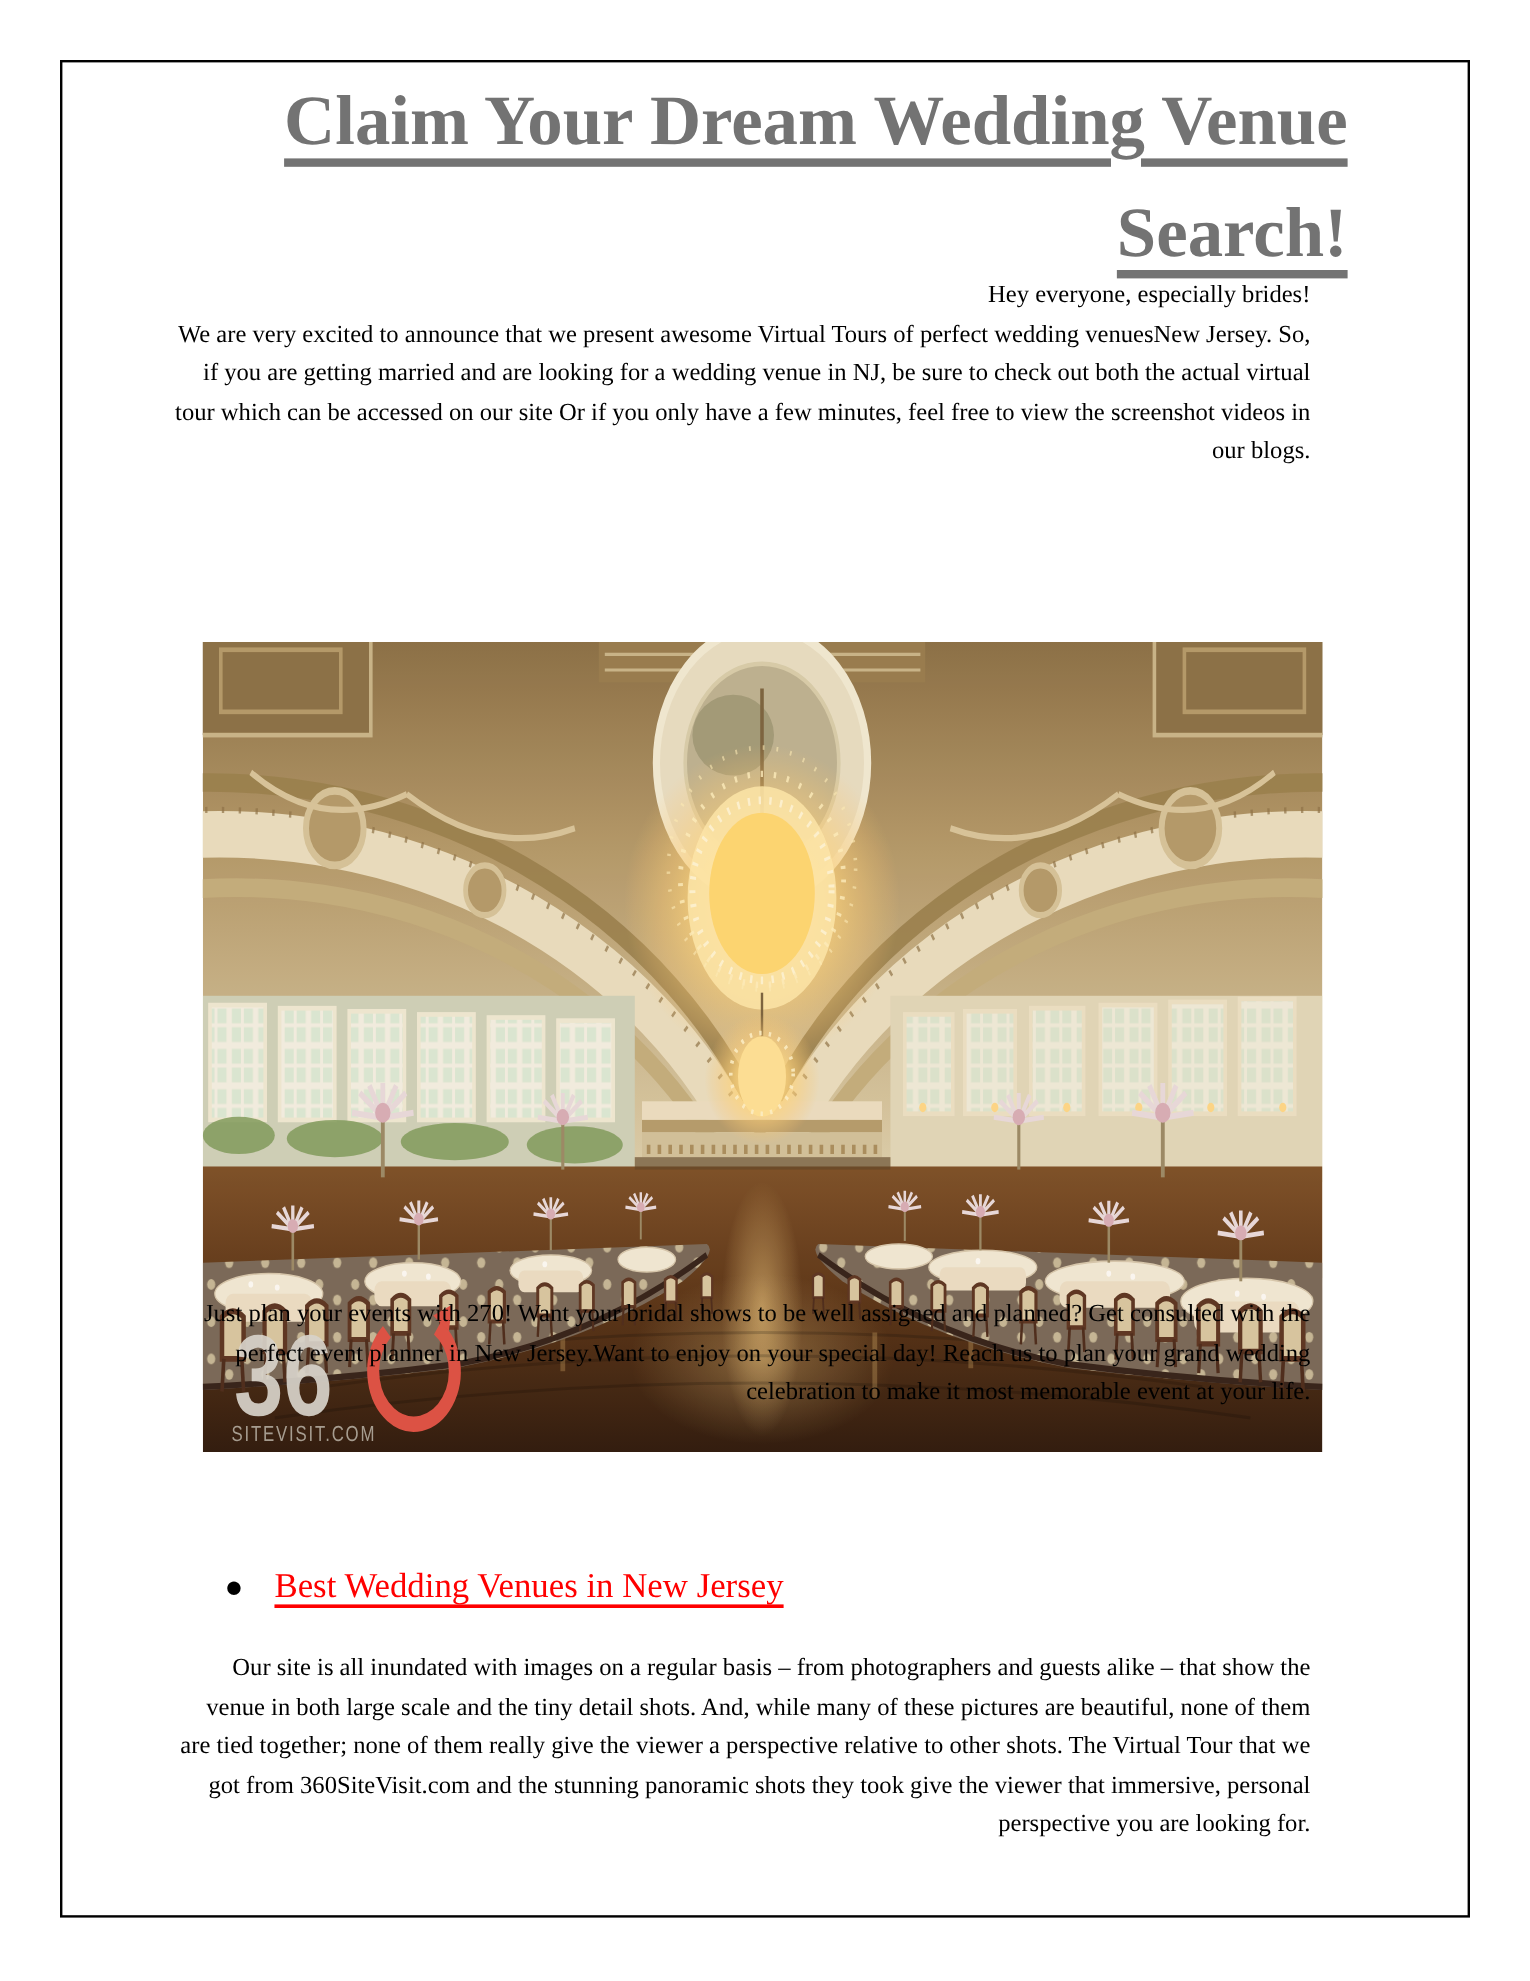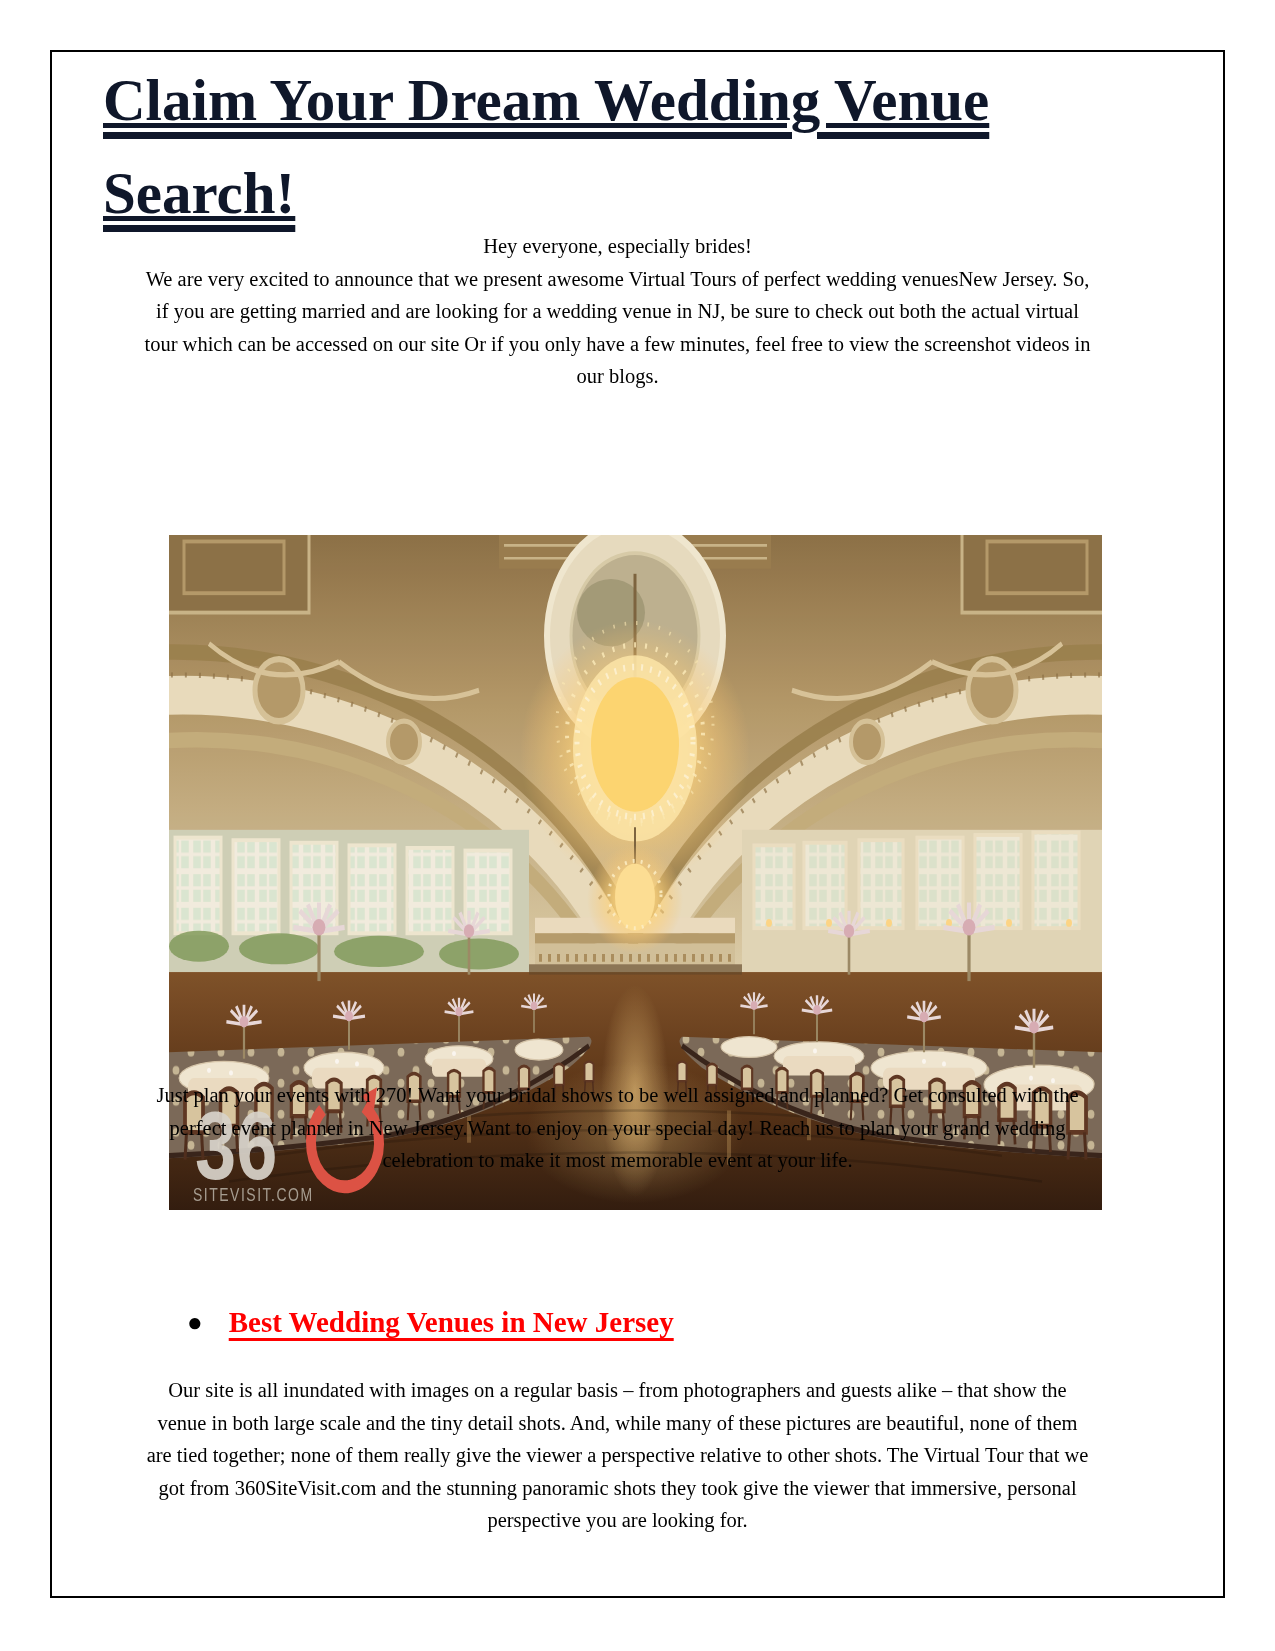--- a/index.html
+++ b/index.html
@@ -1,27 +1,27 @@
 <!DOCTYPE html>
 <html><head>
 <meta charset="utf-8">
 <style>
   html,body{margin:0;padding:0;background:#ffffff;}
   .page{position:relative;width:1275px;height:1651px;background:#ffffff;
         font-family:"Liberation Serif",serif;color:#000;overflow:hidden;}
   .page-border{position:absolute;left:50px;top:50px;width:1175px;height:1548px;
         border:2px solid #000;box-sizing:border-box;}
-  .doc-title{position:absolute;left:103px;top:54px;width:1020px;text-align:left;
-        font-size:59px;font-weight:bold;color:#0f172a;line-height:93px;margin:0;text-decoration:underline;}
+  .doc-title{position:absolute;left:103px;top:54px;width:1020px;text-align:right;
+        font-size:59px;font-weight:bold;color:#737373;line-height:93px;margin:0;}
   .title-line{text-decoration:underline;text-decoration-thickness:7px;text-underline-offset:12px;}
   .para{position:absolute;left:143px;width:949px;font-size:20.5px;line-height:32.6px;
-        color:#000;text-align:center;}
+        color:#000;text-align:right;}
   .bullet-heading{position:absolute;left:143px;top:1306px;width:949px;display:flex;align-items:center;}
   .bullet-dot{display:inline-block;margin-left:44px;font-size:26px;color:#000;line-height:1;}
-  .heading-link{margin-left:26px;font-size:29px;font-weight:bold;color:#FF0000;
+  .heading-link{margin-left:26px;font-size:29px;font-weight:normal;color:#FF0000;
         text-decoration:underline;text-decoration-thickness:3px;text-underline-offset:6px;}
   .venue-photo{position:absolute;left:169px;top:535px;width:933px;height:675px;}
   .venue-photo svg{display:block;width:100%;height:100%;}
 </style>
 </head>
 <body>
 
 <div class="page">
   <div class="page-border"></div>
 

